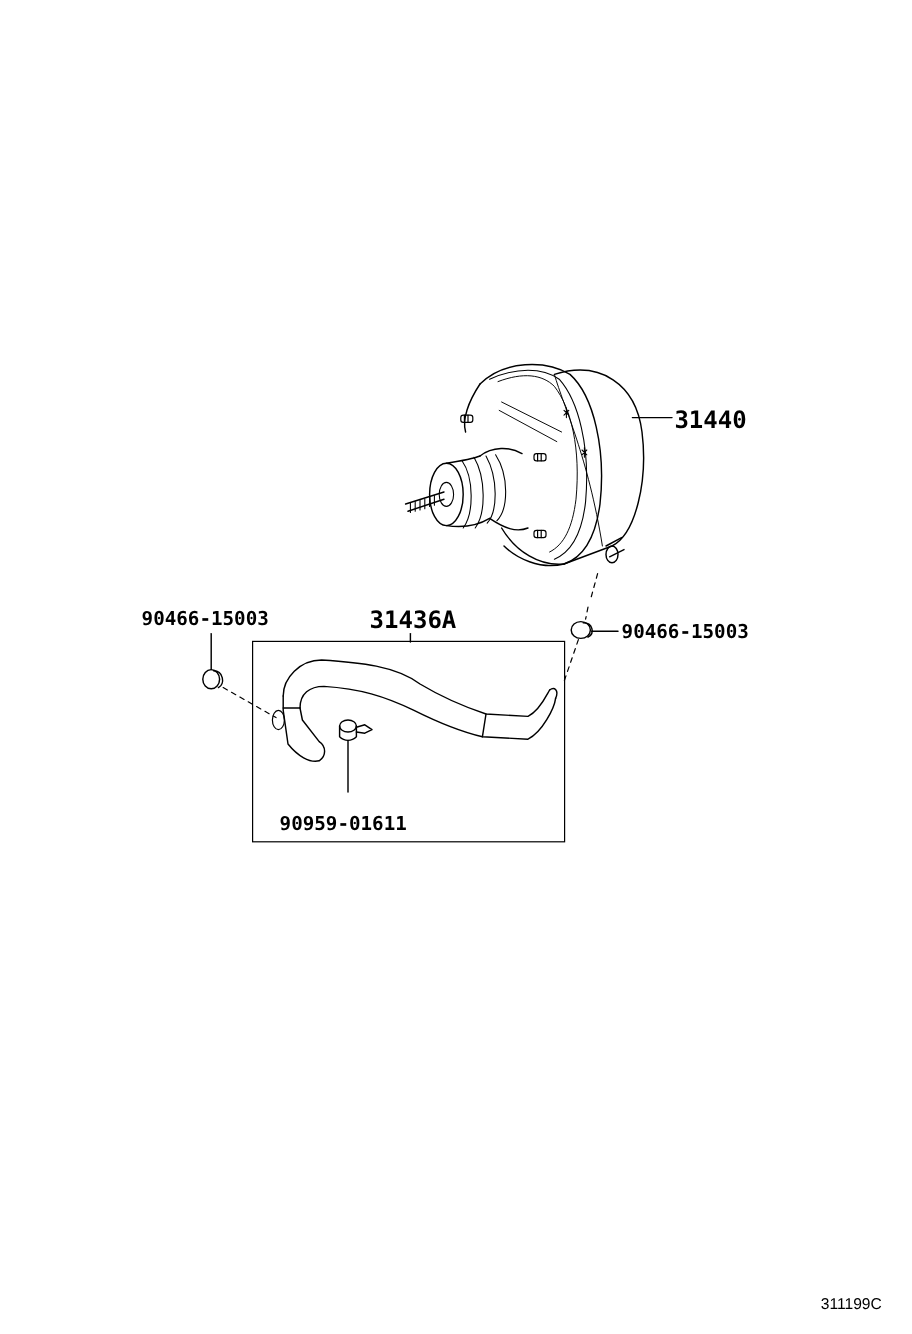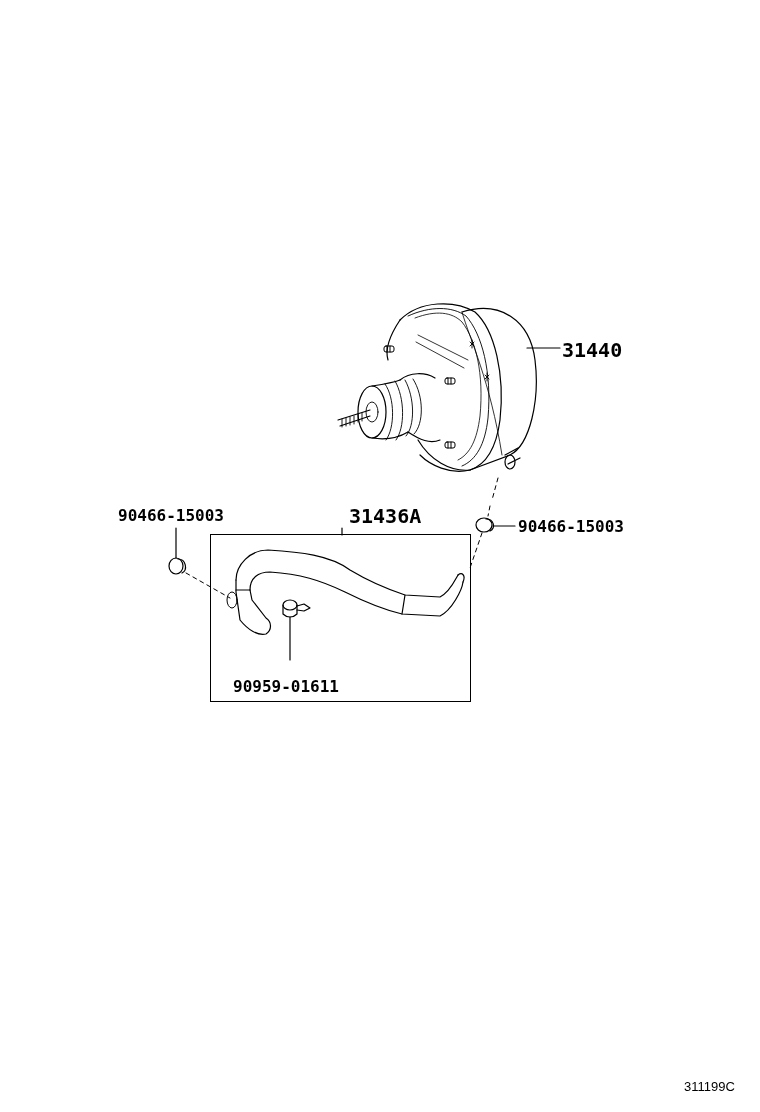--- a/index.html
+++ b/index.html
@@ -126,21 +126,21 @@
       <path d="M 283 605 L 283 614 C 287 618, 293 618, 297 614 L 297 605"></path>
       <path d="M 297 606 L 304 604 L 310 608 L 304 611 L 297 610"></path>
       <line x1="290" y1="617" x2="290" y2="660"></line>
     </g>
   </svg>
 
   <div class="group-box" style="left:210px; top:534px; width:261px; height:168px;"></div>
 
   <div class="label lbl-lg" style="left:562px; top:340px;">31440</div>
 
-  <div class="label lbl-lg" style="left:308px; top:506px;margin-left:41px;">31436A</div>
+  <div class="label lbl-lg" style="left:308px; top:506px;">31436A</div>
 
   <div class="label lbl-sm" style="left:118px; top:508px;">90466-15003</div>
 
   <div class="label lbl-sm" style="left:518px; top:519px;">90466-15003</div>
 
   <div class="label lbl-sm" style="left:233px; top:679px;">90959-01611</div>
 
   <div class="footer-code" style="left:684px; top:1080px;">311199C</div>
 </div>
 

